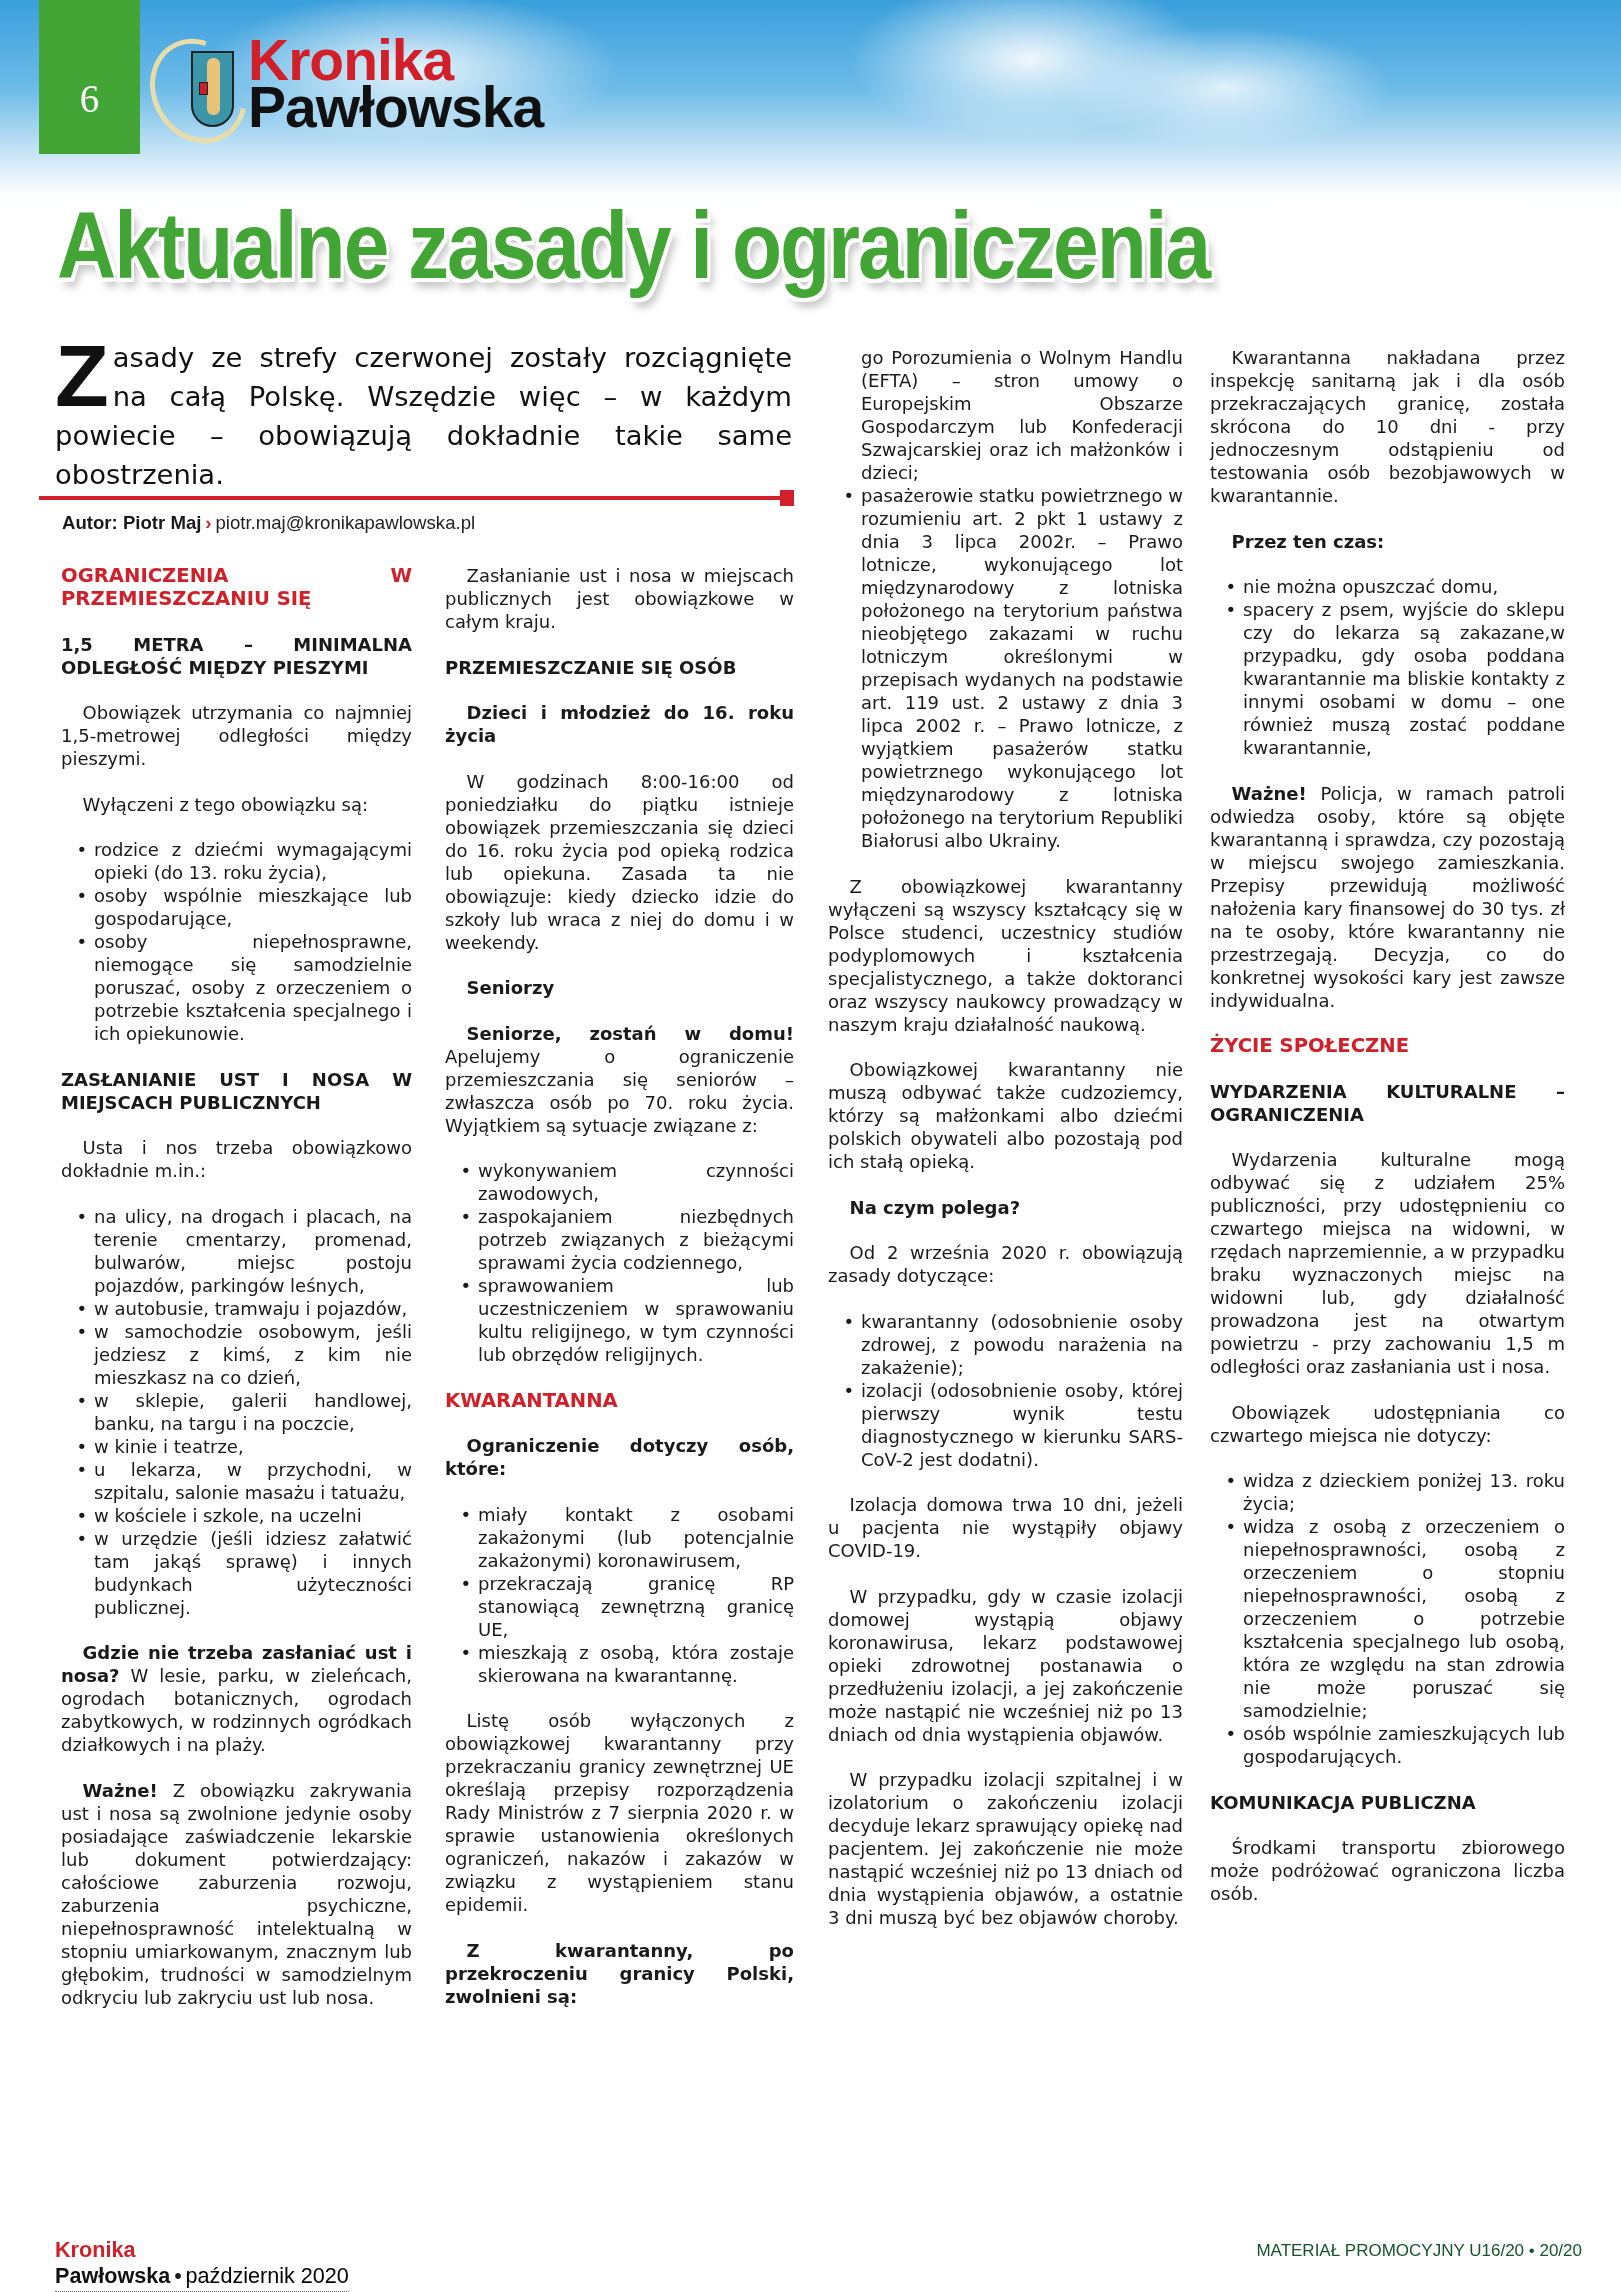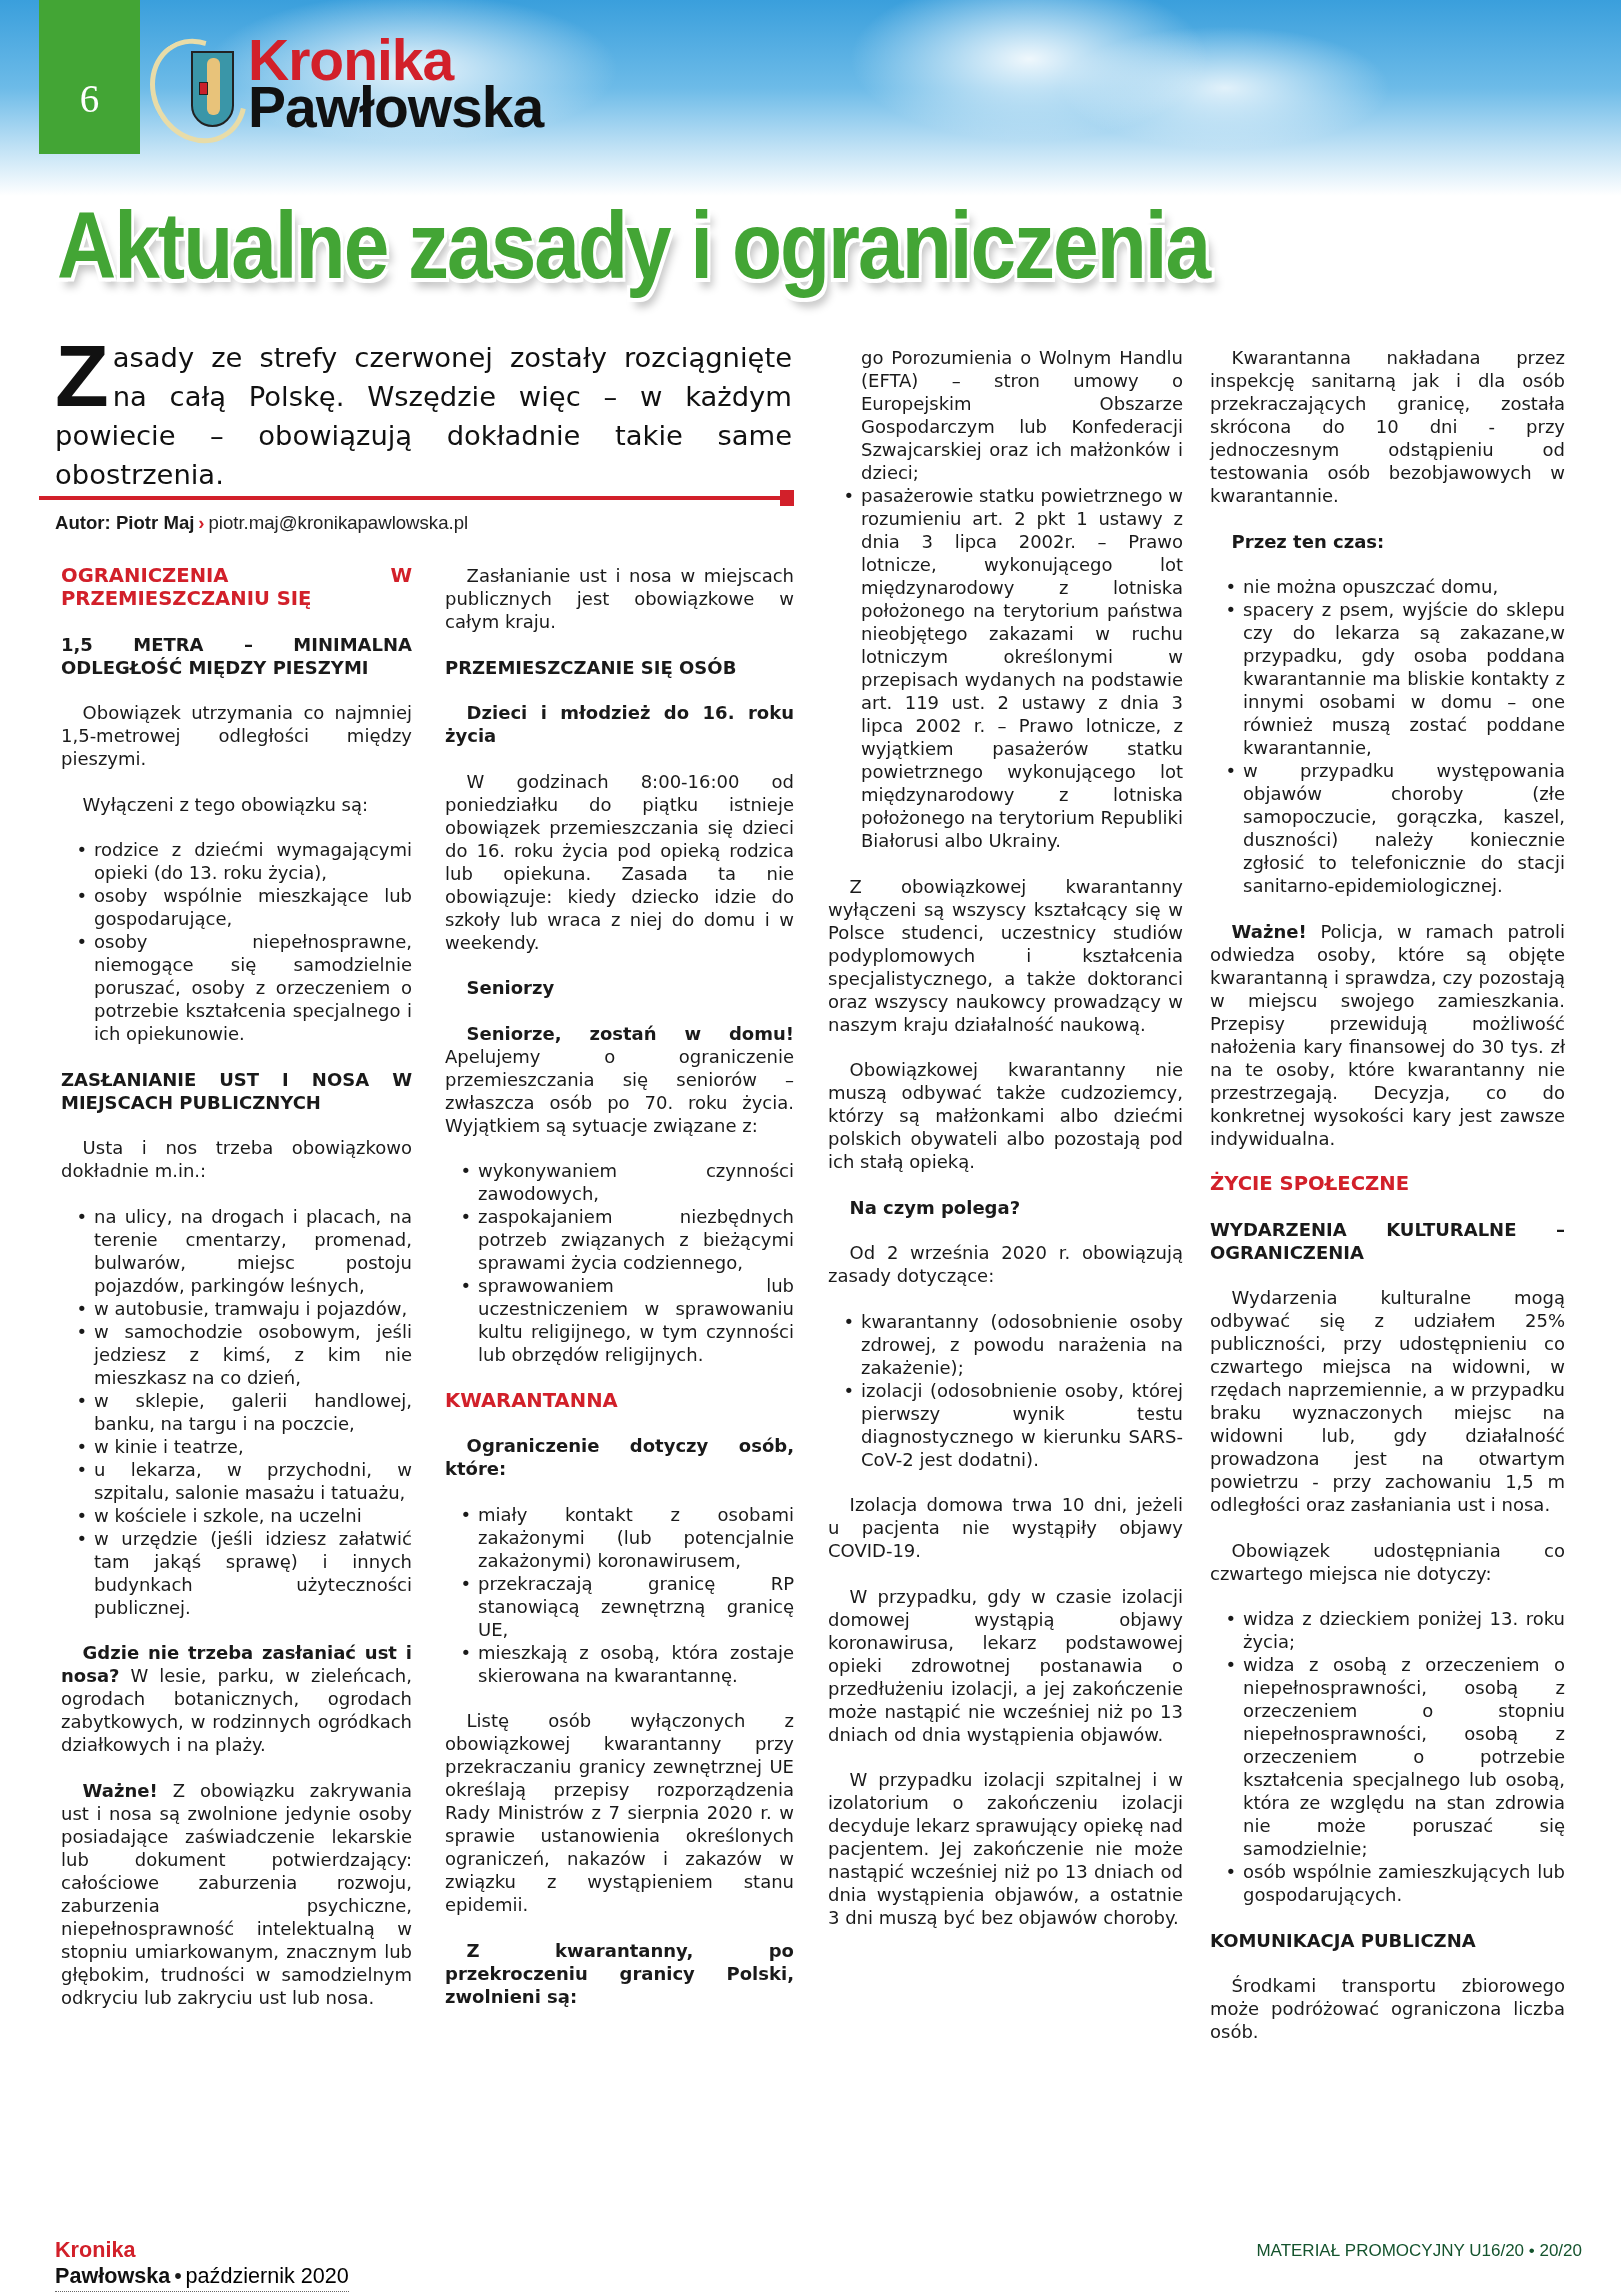--- a/index.html
+++ b/index.html
@@ -48,21 +48,21 @@
   .lead {
     position: absolute; left: 55px; top: 338px; width: 737px;
     font-family: "DejaVu Sans", sans-serif; font-size: 27.4px; line-height: 39px;
     text-align: justify; color: #111;
   }
   .dropcap { float: left; font-family: "Liberation Sans", sans-serif; font-weight: bold; font-size: 88px; line-height: 71px; margin-right: 3.9px; margin-top: 2px; }
 
   .rule { position: absolute; left: 39px; top: 496px; width: 745px; height: 3.9px; background: #d2202a; }
   .rule-end { position: absolute; left: 780px; top: 490px; width: 13.7px; height: 15.7px; background: #d2202a; }
 
-  .author { position: absolute; left: 55px; top: 512px; font-family: "Liberation Sans", sans-serif; font-size: 18.6px; }
+  .author { position: absolute; left: 62px; top: 512px; font-family: "Liberation Sans", sans-serif; font-size: 18.6px; }
   .author-name { font-weight: bold; }
   .author-arrow { color: #d2202a; font-weight: bold; margin: 0 3.9px; }
   .author-email { color: #222; }
 
   .col { position: absolute; font-family: "DejaVu Sans", sans-serif; font-size: 18px; line-height: 23px; text-align: justify; }
   .col p { text-indent: 21.6px; margin-bottom: 22.5px; }
   .col h3 { font-size: 18px; font-weight: bold; margin-bottom: 22.5px; line-height: 23px; }
   .col h3.red { color: #d2202a; font-size: 19.6px; }
   .col ul { list-style: none; margin: 0 0 22.5px 0; padding-left: 33px; }
   .col li { position: relative; }
@@ -182,21 +182,20 @@
   <p>W przypadku, gdy w czasie izolacji domowej wystąpią objawy koronawirusa, lekarz podstawowej opieki zdrowotnej postanawia o przedłużeniu izolacji, a jej zakończenie może nastąpić nie wcześniej niż po 13 dniach od dnia wystąpienia objawów.</p>
   <p>W przypadku izolacji szpitalnej i w izolatorium o zakończeniu izolacji decyduje lekarz sprawujący opiekę nad pacjentem. Jej zakończenie nie może nastąpić wcześniej niż po 13 dniach od dnia wystąpienia objawów, a ostatnie 3 dni muszą być bez objawów choroby.</p>
 </div>
 
 <div class="col" id="col4">
   <p>Kwarantanna nakładana przez inspekcję sanitarną jak i dla osób przekraczających granicę, została skrócona do 10 dni - przy jednoczesnym odstąpieniu od testowania osób bezobjawowych w kwarantannie.</p>
   <p class="b">Przez ten czas:</p>
   <ul>
     <li>nie można opuszczać domu,</li>
     <li>spacery z psem, wyjście do sklepu czy do lekarza są zakazane,w przypadku, gdy osoba poddana kwarantannie ma bliskie kontakty z innymi osobami w domu – one również muszą zostać poddane kwarantannie,</li>
-    <li>w przypadku występowania objawów choroby (złe samopoczucie, gorączka, kaszel, duszności) należy koniecznie zgłosić to telefonicznie do stacji sanitarno-epidemiologicznej.</li>
   </ul>
   <p><span class="b">Ważne!</span><span> Policja, w ramach patroli odwiedza osoby, które są objęte kwarantanną i sprawdza, czy pozostają w miejscu swojego zamieszkania. Przepisy przewidują możliwość nałożenia kary finansowej do 30 tys. zł na te osoby, które kwarantanny nie przestrzegają. Decyzja, co do konkretnej wysokości kary jest zawsze indywidualna.</span></p>
   <h3 class="red">ŻYCIE SPOŁECZNE</h3>
   <h3>WYDARZENIA KULTURALNE – OGRANICZENIA</h3>
   <p>Wydarzenia kulturalne mogą odbywać się z udziałem 25% publiczności, przy udostępnieniu co czwartego miejsca na widowni, w rzędach naprzemiennie, a w przypadku braku wyznaczonych miejsc na widowni lub, gdy działalność prowadzona jest na otwartym powietrzu - przy zachowaniu 1,5 m odległości oraz zasłaniania ust i nosa.</p>
   <p>Obowiązek udostępniania co czwartego miejsca nie dotyczy:</p>
   <ul>
     <li>widza z dzieckiem poniżej 13. roku życia;</li>
     <li>widza z osobą z orzeczeniem o niepełnosprawności, osobą z orzeczeniem o stopniu niepełnosprawności, osobą z orzeczeniem o potrzebie kształcenia specjalnego lub osobą, która ze względu na stan zdrowia nie może poruszać się samodzielnie;</li>
     <li>osób wspólnie zamieszkujących lub gospodarujących.</li>

